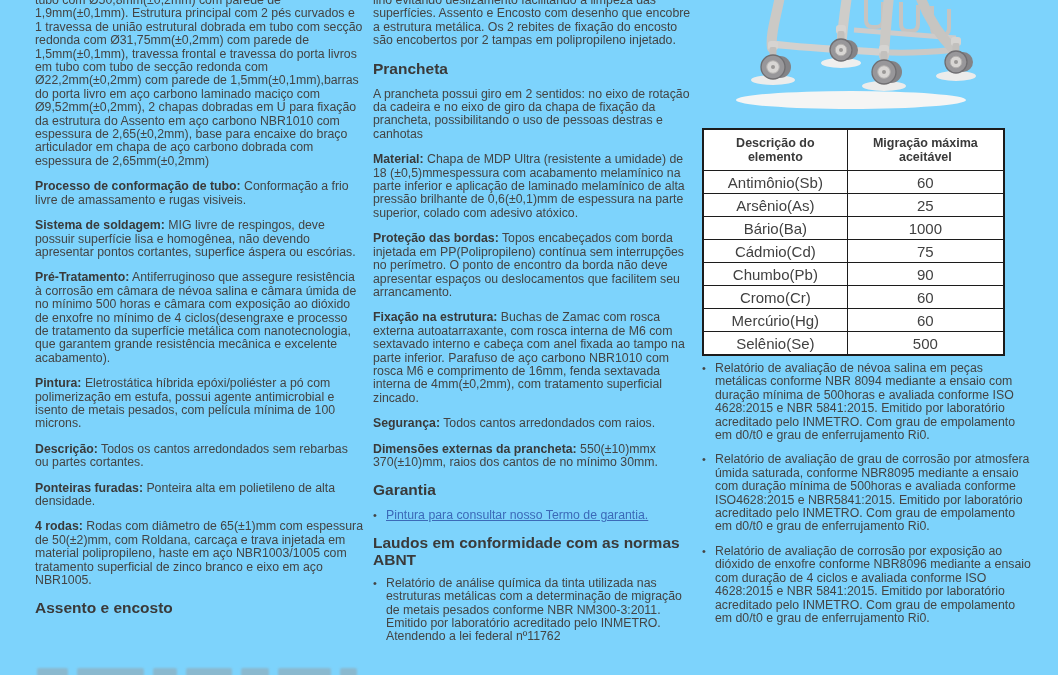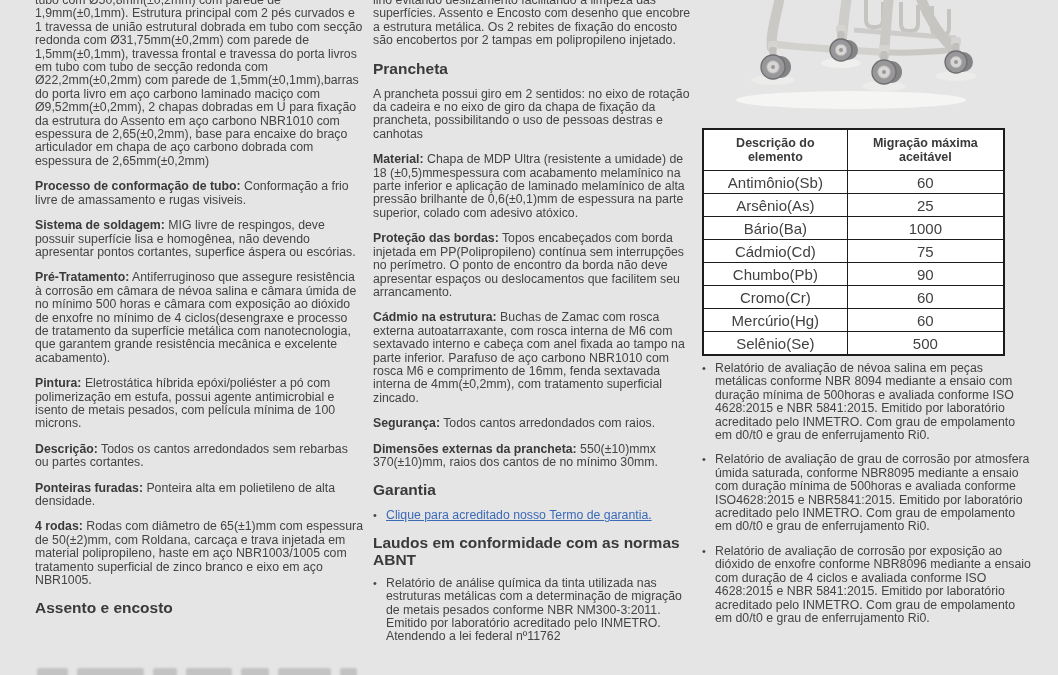--- a/index.html
+++ b/index.html
@@ -1,17 +1,17 @@
 <!DOCTYPE html>
 <html><head>
 <meta charset="utf-8">
 <style>
   html,body{margin:0;padding:0;background:#ffffff;}
   .page{
-    position:relative;width:1058px;height:675px;overflow:hidden;background:#e5e5e5;
+    position:relative;width:1058px;height:675px;overflow:hidden;background:#7dd3fc;
     font-family:"Liberation Sans", sans-serif;color:#414141;
   }
   .col{position:absolute;top:0;}
   .col-left{left:35px;width:328px;}
   .col-mid{left:373px;width:318px;}
   .col-right{left:702px;width:332px;height:675px;}
   p{margin:0 0 12px 0;font-size:12.3px;line-height:13.4px;color:#444444;}
   .clip-top{margin-top:-6px;}
   .lbl{font-weight:bold;color:#3a3a3a;}
   h2{font-size:15.5px;line-height:17px;margin:6px 0 11px 0;color:#3a3a3a;font-weight:bold;}
@@ -63,27 +63,27 @@
       <i style="width:58px"></i>
       <i style="width:18px"></i>
   </div>
 
   <div class="col col-mid">
     <p class="clip-top">lino evitando deslizamento facilitando a limpeza das superfícies. Assento e Encosto com desenho que encobre a estrutura metálica. Os 2 rebites de fixação do encosto são encobertos por 2 tampas em polipropileno injetado.</p>
     <h2 class="mt">Prancheta</h2>
     <p>A prancheta possui giro em 2 sentidos: no eixo de rotação da cadeira e no eixo de giro da chapa de fixação da prancheta, possibilitando o uso de pessoas destras e canhotas</p>
     <p><span class="lbl">Material:</span> <span>Chapa de MDP Ultra (resistente a umidade) de 18 (±0,5)mmespessura com acabamento melamínico na parte inferior e aplicação de laminado melamínico de alta pressão brilhante de 0,6(±0,1)mm de espessura na parte superior, colado com adesivo atóxico.</span></p>
     <p><span class="lbl">Proteção das bordas:</span> <span>Topos encabeçados com borda injetada em PP(Polipropileno) contínua sem interrupções no perímetro. O ponto de encontro da borda não deve apresentar espaços ou deslocamentos que facilitem seu arrancamento.</span></p>
-    <p><span class="lbl">Cádmio na estrutura:</span> <span>Buchas de Zamac com rosca externa autoatarraxante, com rosca interna de M6 com sextavado interno e cabeça com anel fixada ao tampo na parte inferior. Parafuso de aço carbono NBR1010 com rosca M6 e comprimento de 16mm, fenda sextavada interna de 4mm(±0,2mm), com tratamento superficial zincado.</span></p>
+    <p><span class="lbl">Fixação na estrutura:</span> <span>Buchas de Zamac com rosca externa autoatarraxante, com rosca interna de M6 com sextavado interno e cabeça com anel fixada ao tampo na parte inferior. Parafuso de aço carbono NBR1010 com rosca M6 e comprimento de 16mm, fenda sextavada interna de 4mm(±0,2mm), com tratamento superficial zincado.</span></p>
     <p><span class="lbl">Segurança:</span> <span>Todos cantos arredondados com raios.</span></p>
     <p><span class="lbl">Dimensões externas da prancheta:</span> <span>550(±10)mmx 370(±10)mm, raios dos cantos de no mínimo 30mm.</span></p>
     <h2 class="mt">Garantia</h2>
     <div class="bullet">
       <span class="marker"></span>
-      <span class="btxt"><a class="doc-link" href="#">Clique para acreditado nosso Termo de garantia.</a></span>
+      <span class="btxt"><a class="doc-link" href="#">Pintura para consultar nosso Termo de garantia.</a></span>
     </div>
     <h2 class="mt" style="margin-bottom:9px">Laudos em conformidade com as normas ABNT</h2>
     <div class="bullet">
       <span class="marker"></span>
       <span class="btxt">Relatório de análise química da tinta utilizada nas estruturas metálicas com a determinação de migração de metais pesados conforme NBR NM300-3:2011. Emitido por laboratório acreditado pelo INMETRO. Atendendo a lei federal nº11762</span>
     </div>
   </div>
 
   <div class="col col-right">
 

